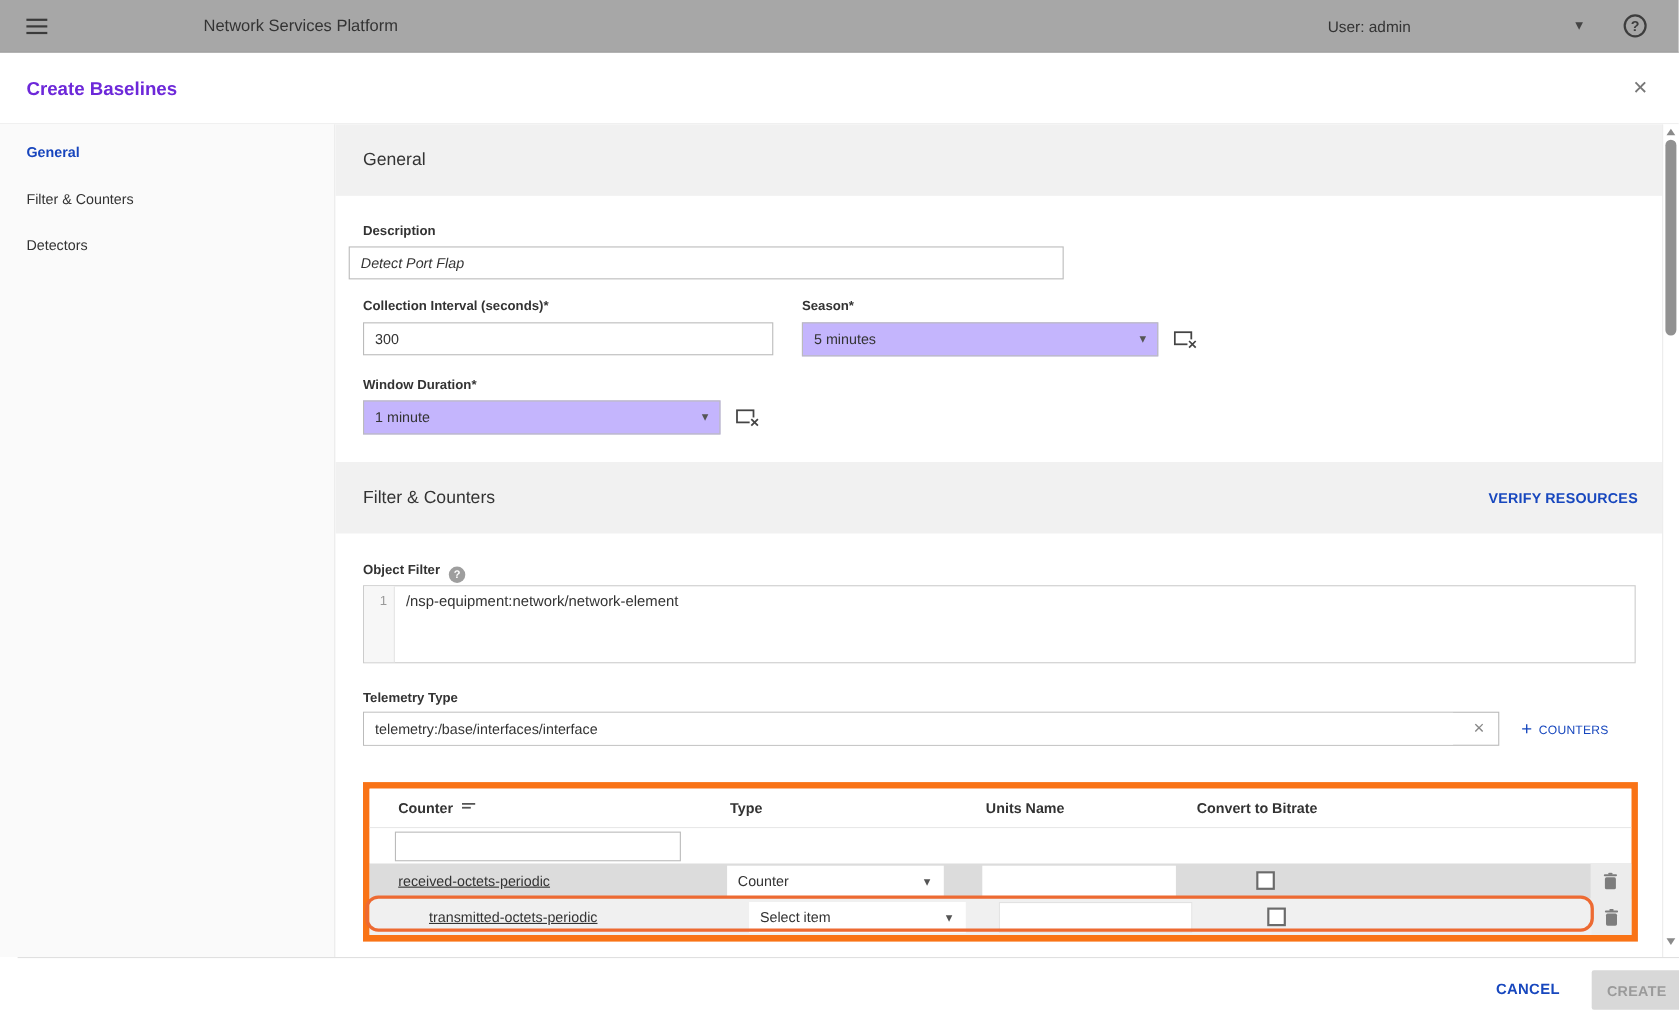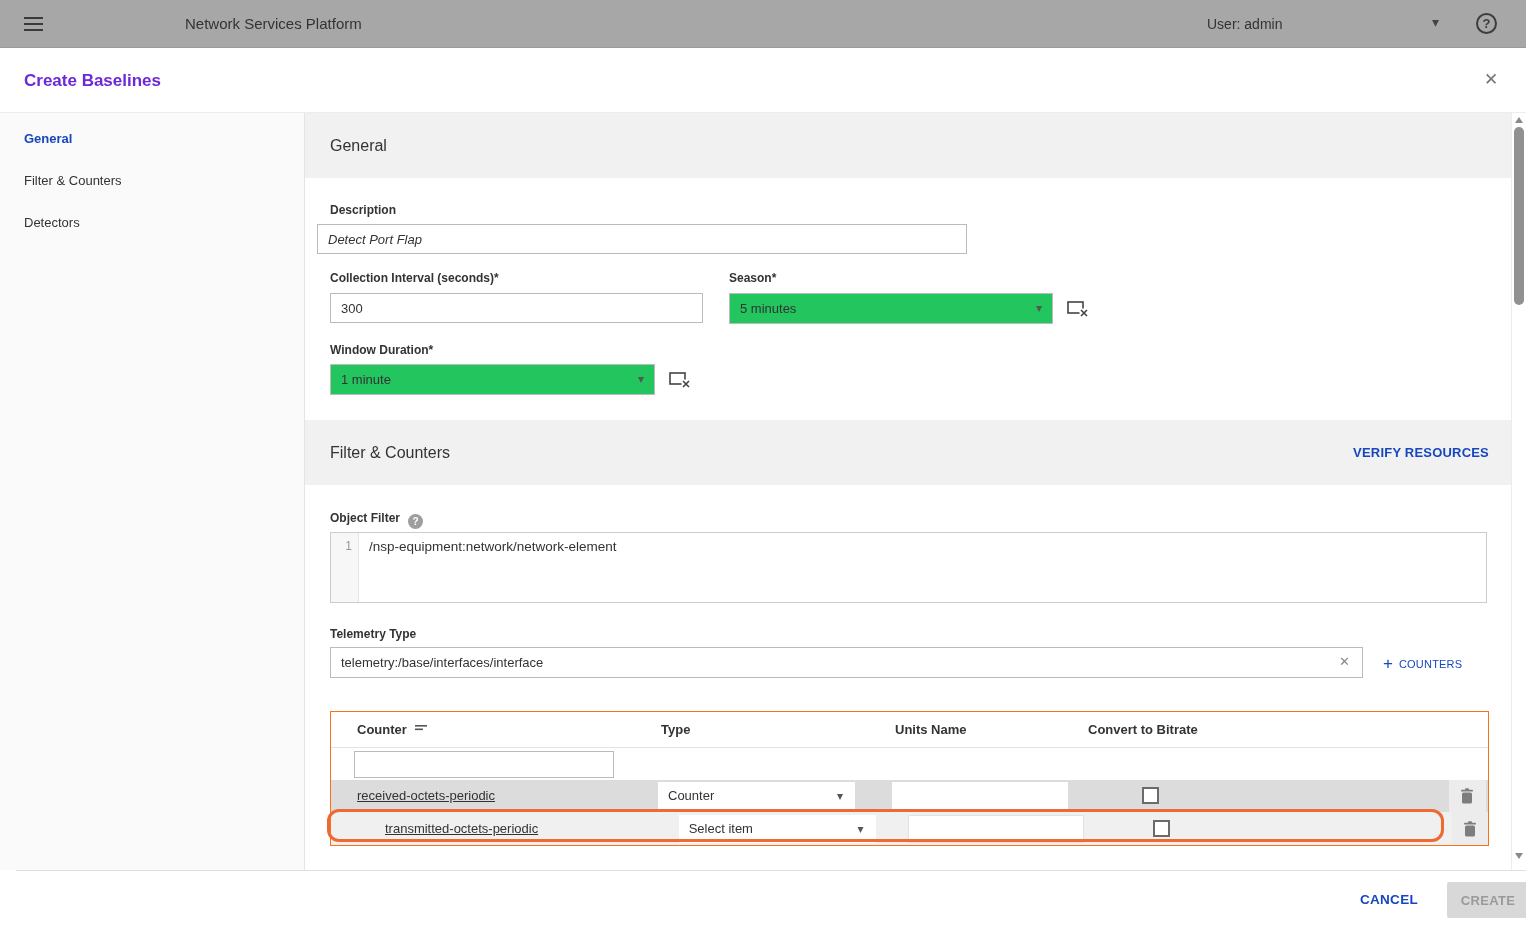--- a/index.html
+++ b/index.html
@@ -35,21 +35,21 @@
 
   
   .content { position:absolute; left:305px; top:113px; width:1206px; height:757px; background:#fff; }
   .band { position:absolute; left:0; width:1206px; height:65px; background:#f1f1f1; }
   .band .band-title { position:absolute; left:25px; top:0; height:65px; line-height:65px;
                       font-size:16px; color:#333; }
   .lbl { position:absolute; font-size:12px; font-weight:700; color:#333; }
   .tinput { position:absolute; height:30px; border:1px solid #bbb; background:#fff;
             font-family:"Liberation Sans", sans-serif; font-size:13px; color:#333;
             padding:0 10px; outline:none; }
-  .selectbox { position:absolute; height:31px; border:1px solid #bbb; background:#22c55e;
+  .selectbox { position:absolute; height:31px; border:1px solid #bbb; background:#c4b5fd;
                font-size:13px; color:#333; line-height:29px; padding-left:10px; cursor:pointer; }
   .selectbox .caret { position:absolute; right:10px; top:0; color:#555; font-size:12px; }
   .clear-ic { position:absolute; width:22px; height:18px; cursor:pointer; }
 
   .verify-link { position:absolute; right:22px; top:0; height:65px; line-height:65px;
                  font-size:13px; font-weight:700; color:#1747be; letter-spacing:.2px; cursor:pointer; }
   .help-dot { display:inline-block; width:15px; height:15px; background:#9e9e9e; color:#fff;
               border-radius:50%; text-align:center; line-height:15px; font-size:10px;
               font-weight:700; margin-left:8px; vertical-align:-3px; }
 
@@ -65,21 +65,21 @@
   .tt-wrap input { position:absolute; left:0; top:0; width:990px; height:29px; border:none;
                    outline:none; font-family:"Liberation Sans", sans-serif; font-size:13px;
                    color:#333; padding:0 10px; }
   .tt-clear { position:absolute; right:12px; top:6px; font-size:13px; color:#888; cursor:pointer; }
   .counters-btn { position:absolute; left:1078px; top:534px; height:31px; line-height:31px;
                   cursor:pointer; color:#1747be; white-space:nowrap; }
   .counters-btn .plus { font-size:17px; font-weight:400; margin-right:6px; vertical-align:-1px; }
   .counters-btn .txt { font-size:11px; font-weight:400; letter-spacing:.2px; }
 
   
-  .ctable { position:absolute; left:25px; top:598px; width:1159px; border:1px solid #f97316; background:#fff; }
+  .ctable { position:absolute; left:25px; top:598px; width:1159px; border:6px solid #f97316; background:#fff; }
   .trow { display:flex; position:relative; }
   .thead { height:36px; border-bottom:1px solid #e3e3e3; background:#fff; }
   .tfilter { height:32px; background:#fff; }
   .tr1 { height:32px; background:#dcdcdc; }
   .tr2 { height:33px; background:#f0f0f0;padding-left:28px; }
   .c-counter { width:327px; position:relative; }
   .c-type { width:217px; position:relative; }
   .c-units { width:200px; position:relative; }
   .c-convert { width:374px; position:relative; }
   .c-del { width:37px; position:relative; }

